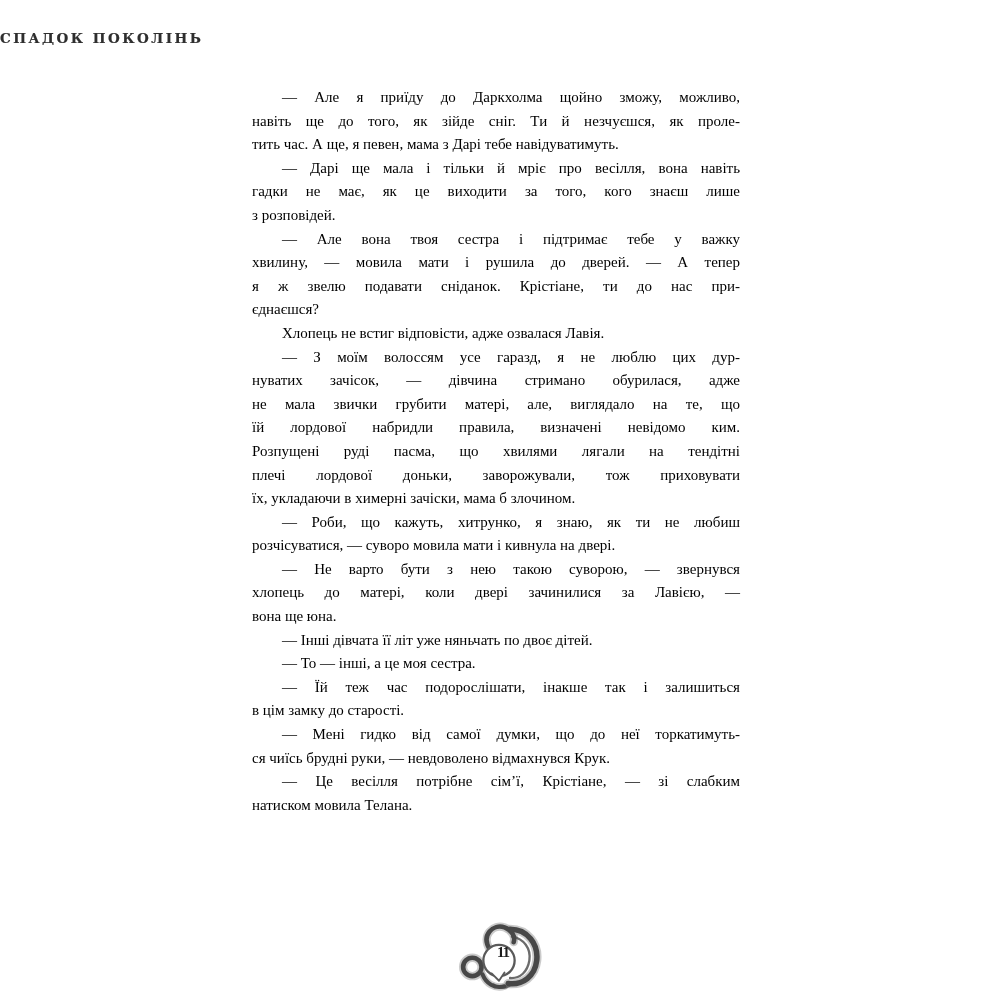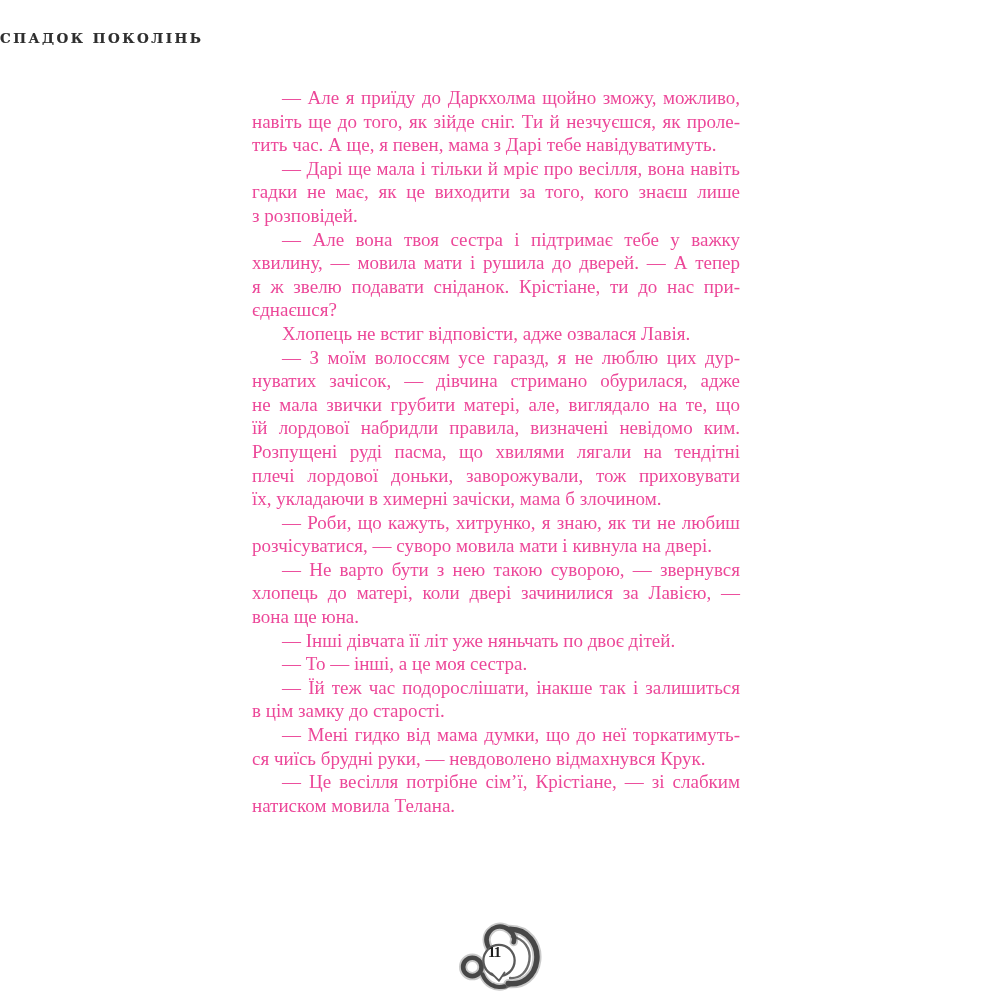--- a/index.html
+++ b/index.html
@@ -26,22 +26,22 @@
     font-weight: 700;
     letter-spacing: 2.5px;
     color: #2e2e2e;
     -webkit-text-stroke: 0.2px #2e2e2e;
   }
   .text-block {
     position: absolute;
     left: 252px;
     top: 86px;
     width: 488px;
-    color: #ec4899;
-    font-size: 19px;
+    color: #000000;
+    font-size: 15px;
     line-height: 23.6px;
   }
   .para { margin: 0; padding: 0; }
   .line {
     text-align: justify;
     text-align-last: justify;
     text-justify: inter-word;
   }
   .line.last { text-align-last: left; }
   .line.first { text-indent: 30px; }
@@ -51,20 +51,21 @@
     top: 918px;
     width: 92px;
     height: 74px;
   }
   .ornament-wrap svg { display: block; width: 92px; height: 74px; }
   .page-num {
     position: absolute;
     left: 35px;
     top: 26px;
     width: 30px;
+    text-align: center;
     font-family: "Liberation Serif", serif;
     font-size: 15px;
     font-weight: 700;
     letter-spacing: -1px;
     color: #1d1d1d;
   }
 </style>
 </head>
 <body>
 
@@ -114,21 +115,21 @@
         <div class="line first last">— Інші дівчата її літ уже няньчать по двоє дітей.</div>
       </div>
       <div class="para">
         <div class="line first last">— То — інші, а це моя сестра.</div>
       </div>
       <div class="para">
         <div class="line first">— Їй теж час подорослішати, інакше так і залишиться</div>
         <div class="line last">в цім замку до старості.</div>
       </div>
       <div class="para">
-        <div class="line first">— Мені гидко від мама думки, що до неї торкатимуть-</div>
+        <div class="line first">— Мені гидко від самої думки, що до неї торкатимуть-</div>
         <div class="line last">ся чиїсь брудні руки, — невдоволено відмахнувся Крук.</div>
       </div>
       <div class="para">
         <div class="line first">— Це весілля потрібне сім’ї, Крістіане, — зі слабким</div>
         <div class="line last">натиском мовила Телана.</div>
       </div>
     </div>
 
   <div class="ornament-wrap">
     <svg viewBox="0 0 100 80" fill="none" stroke-linecap="round" stroke-linejoin="round">

